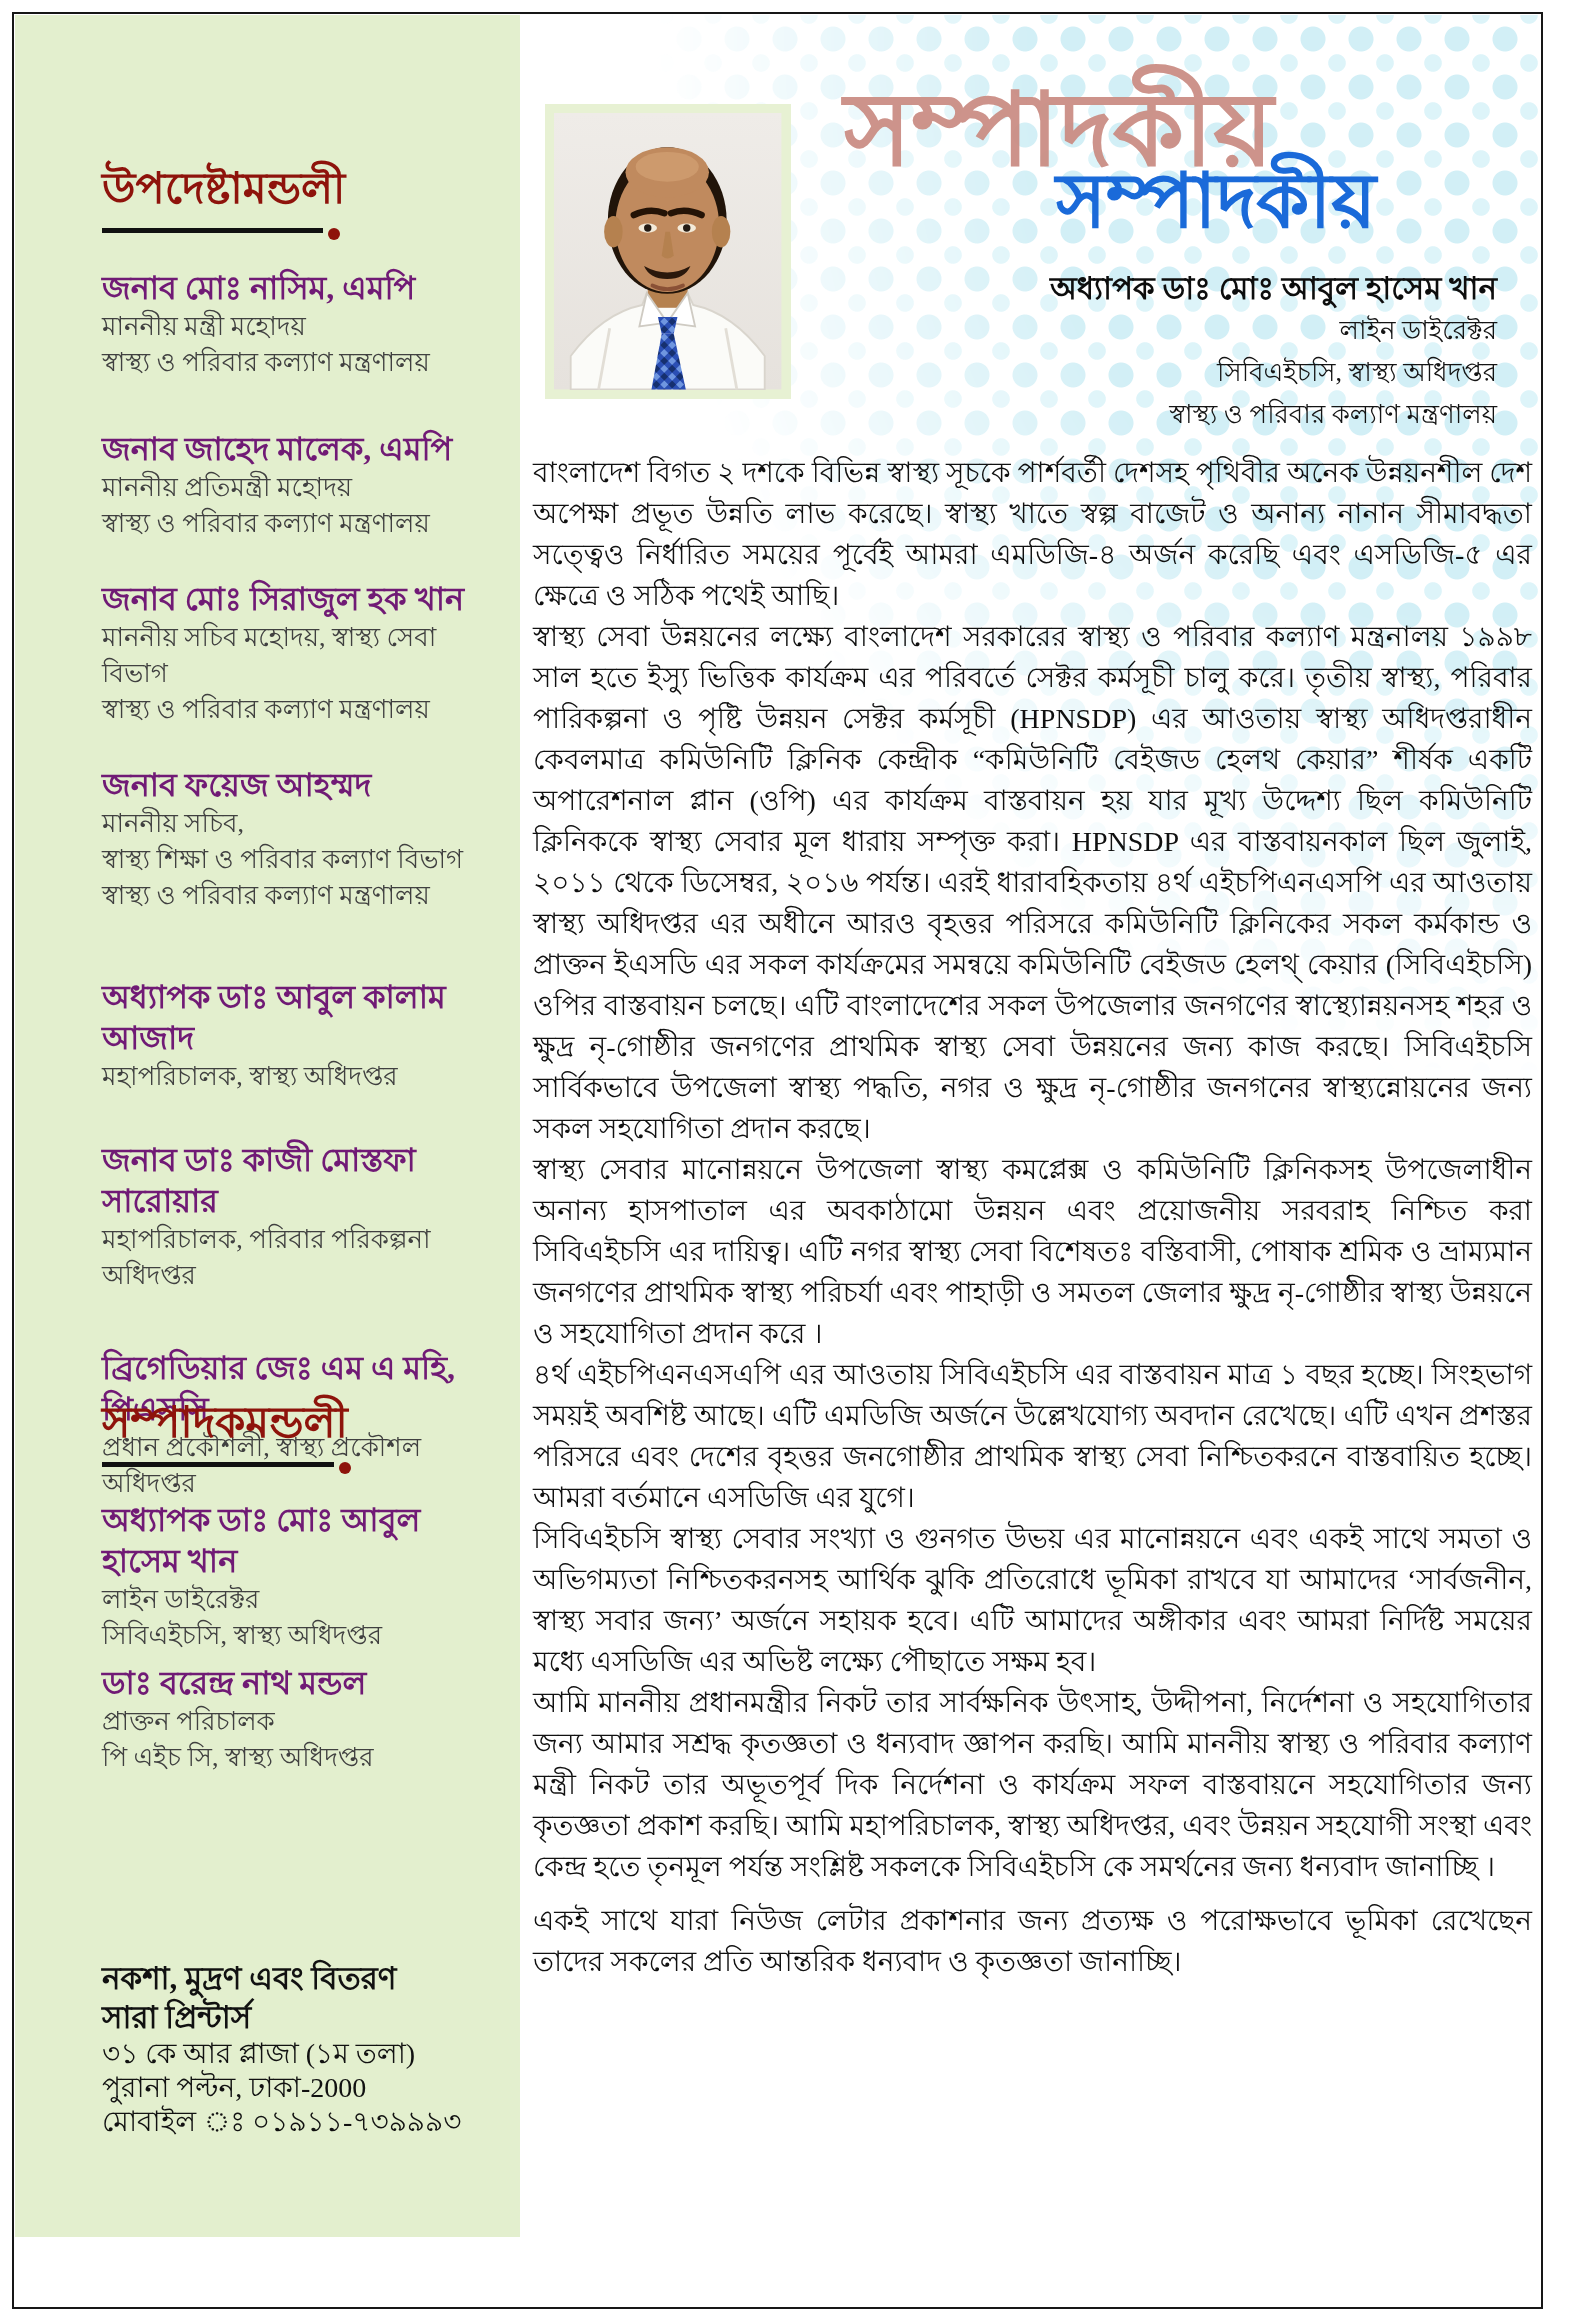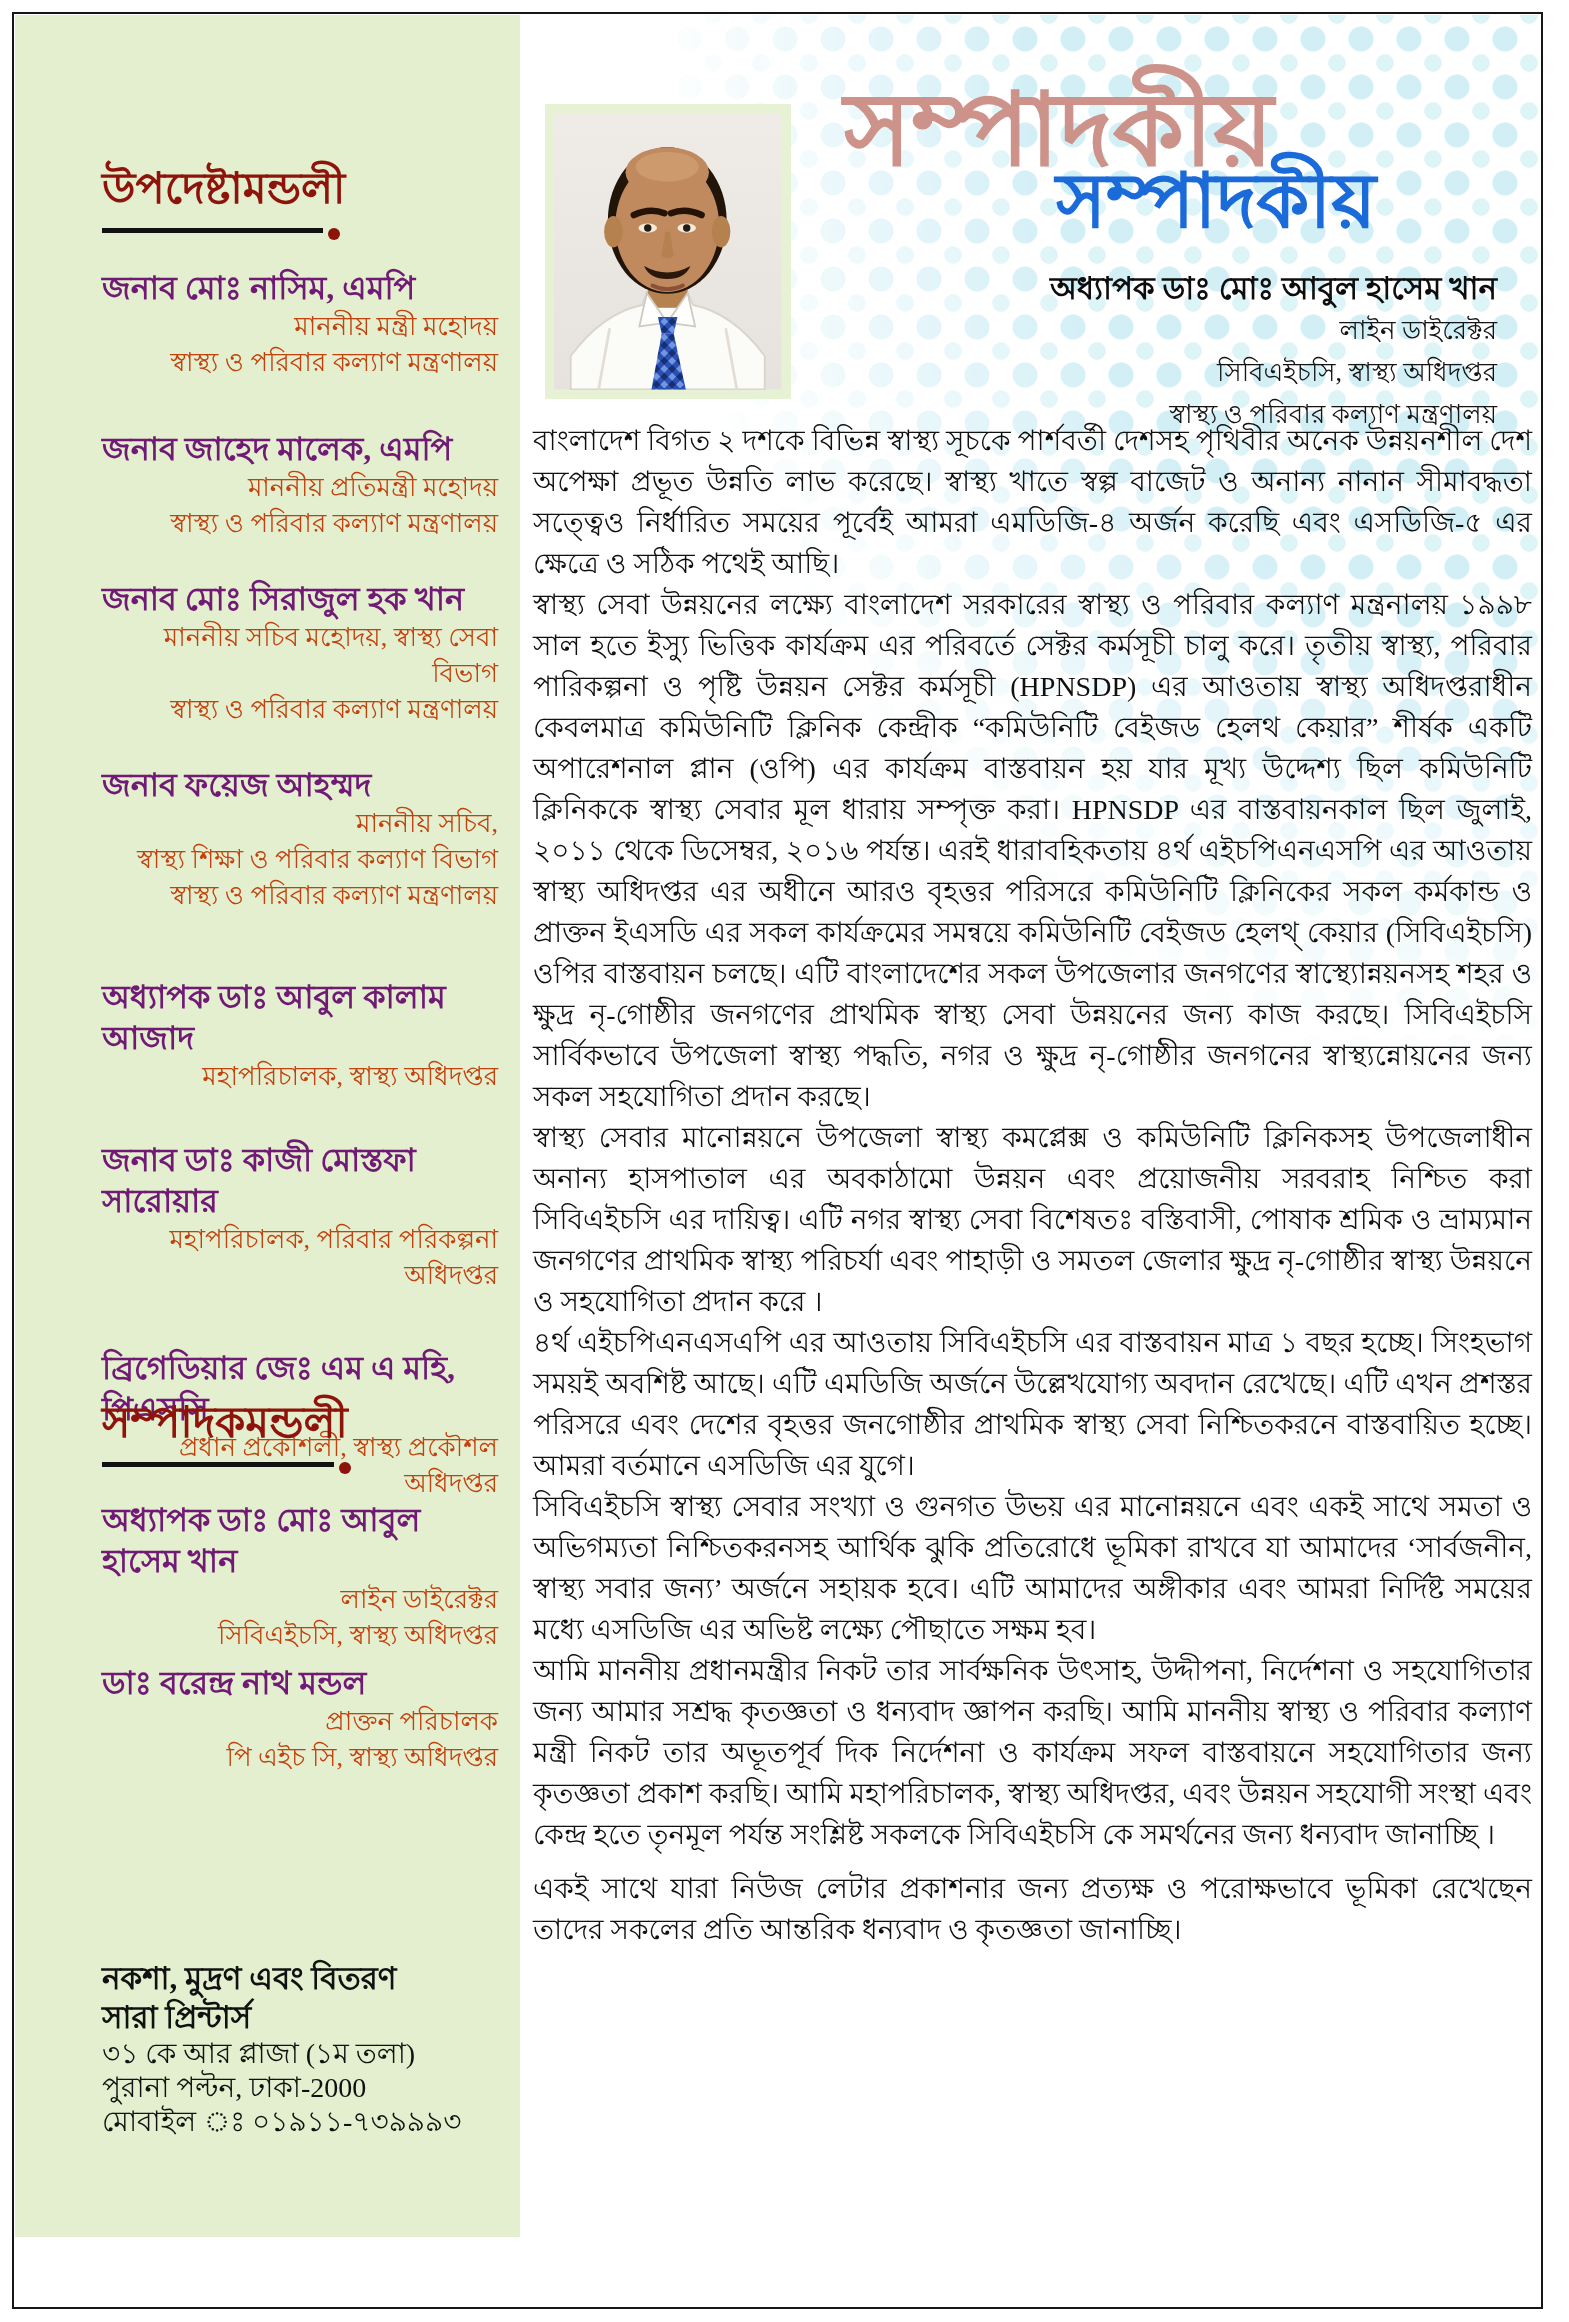--- a/index.html
+++ b/index.html
@@ -22,21 +22,21 @@
   .sb-print{top:1944px;}
   .sb-heading{
     font-size:43px; font-weight:bold; color:#8e130b; line-height:1.1; letter-spacing:0;
   }
   .rule{display:flex; align-items:center; margin-top:8.3px;}
   .rule .line{width:221px; height:4.6px; background:#111;}
   .rule.wide .line{width:232px;}
   .rule .dot{width:12px; height:12px; border-radius:50%; background:#8e130b; margin-left:4.6px; margin-top:7.4px;}
   .sb-entry{margin:0;}
   .sb-entry .name{font-size:32px; font-weight:bold; line-height:41px; color:#701a75;}
-  .sb-entry .role{font-size:26px; line-height:36px; color:#c2410c;text-align:right;}
+  .sb-entry .role{font-size:26px; line-height:36px; color:#404040;}
   .mt30{margin-top:28px;} .mt52{margin-top:48px;} .mt40{margin-top:37px;}
   .mt68{margin-top:63px;} .mt48{margin-top:45px;} .mt58{margin-top:54px;}
   .mt28{margin-top:26px;} .mt10{margin-top:9.3px;}
   .sb-print .pr-title{font-size:31px; font-weight:bold; line-height:39px;}
   .sb-print .pr-press{font-size:31px; font-weight:bold; line-height:39px;}
   .sb-print .pr-line{font-size:28px; line-height:34px;}
   
   .dots{
     position:absolute; left:521px; top:15px; width:1018px; height:1197px;
     background-image:
@@ -66,21 +66,21 @@
     white-space:nowrap;
   }
   
   .author{
     position:absolute; right:72px; top:267px; z-index:4; text-align:right;
   }
   .author .a-name{font-size:31px; font-weight:bold; line-height:43px; color:#0d0d0d;}
   .author .a-line{font-size:26px; line-height:42px; color:#141414;}
   
   .body-text{
-    position:absolute; left:533px; top:420px; width:999px; z-index:4;
+    position:absolute; left:533px; top:452px; width:999px; z-index:4;
     font-size:28px; line-height:41px; text-align:justify; color:#101010;
   }
   .body-text p{margin:0; padding:0;}
   .body-text p.gap{margin-top:13px;}
 </style>
 </head>
 <body>
 
 <div class="page">
   <div class="frame"></div>

